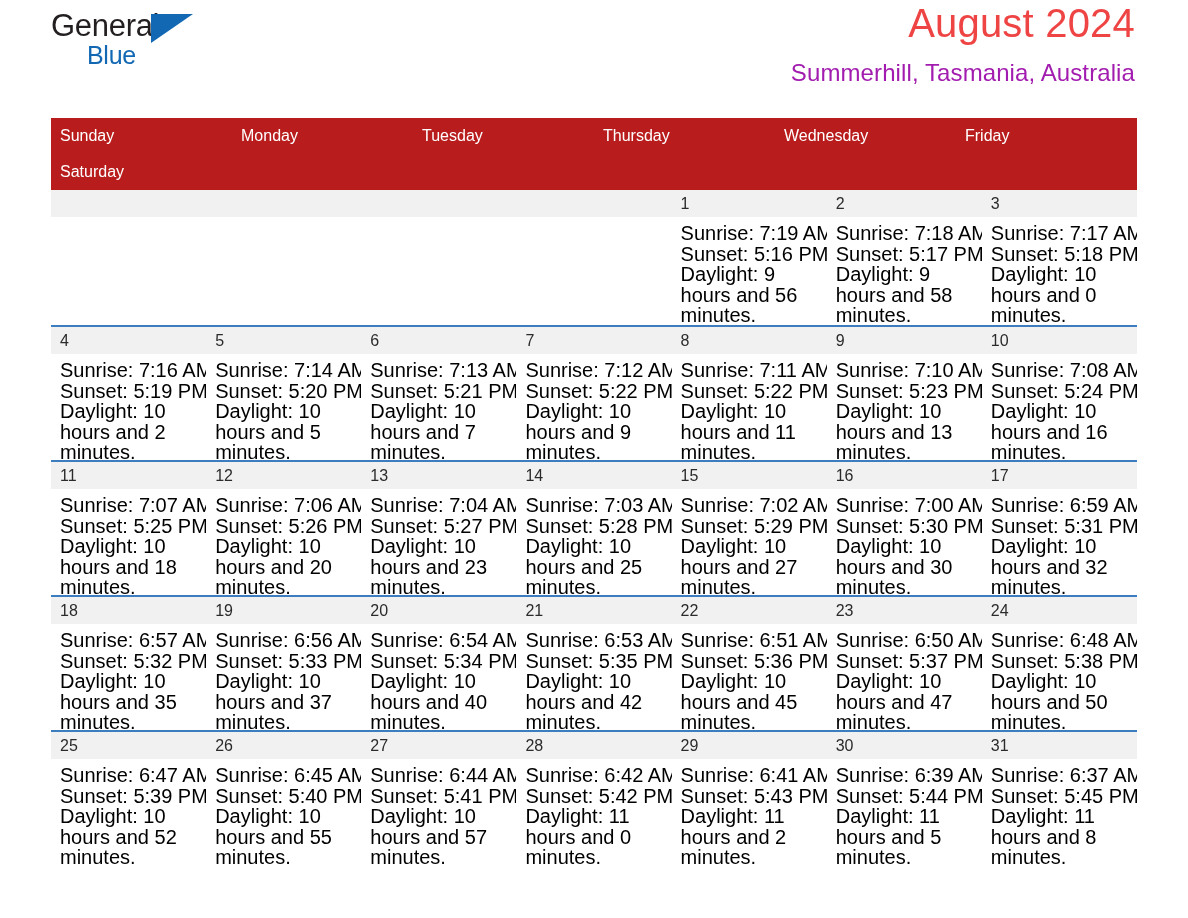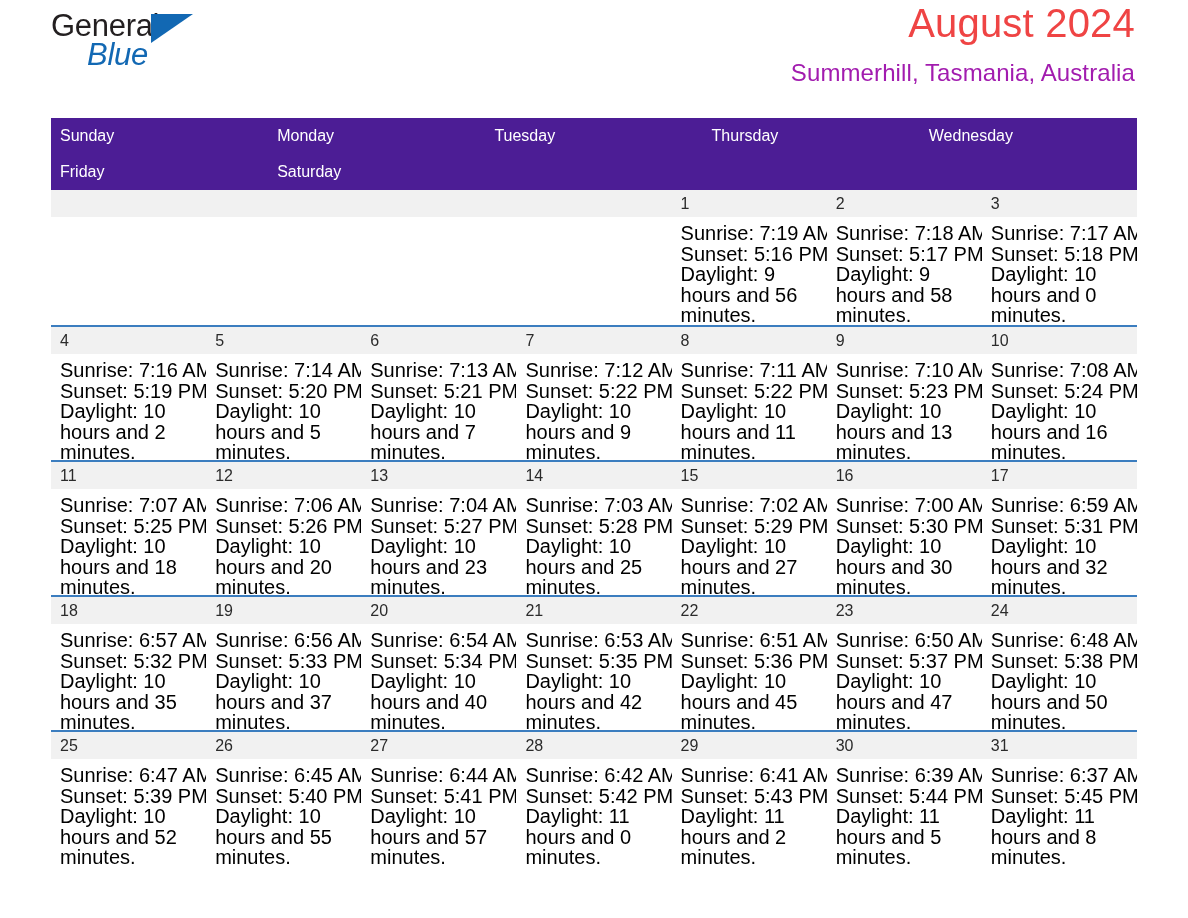--- a/index.html
+++ b/index.html
@@ -36,27 +36,26 @@
     padding-top: 10px;
   }
   .brand-line1 {
     font-size: 31px;
     line-height: 32px;
     color: #231f20;
     letter-spacing: -0.3px;
     white-space: nowrap;
   }
   .brand-line2 {
-    font-size: 31px;
+    font-size: 25px;
     line-height: 32px;
     color: #1268b3;
     letter-spacing: -0.3px;
     padding-left: 36px;
     margin-top: -3px;
-    font-style: italic;
   }
   .brand-triangle {
     position: absolute;
     left: 100px;
     top: 14px;
     width: 0;
     height: 0;
     border-left: 42px solid #1268b3;
     border-bottom: 29px solid transparent;
   }
@@ -81,22 +80,22 @@
     letter-spacing: 0.1px;
   }
 
   
   .calendar {
     width: 1086px;
     margin-top: 13px;
   }
   .weekday-row {
     display: grid;
-    grid-template-columns: repeat(5, 1fr);
-    background: #4c1d95;
+    grid-template-columns: repeat(6, 1fr);
+    background: #b91c1c;
   }
   .weekday {
     color: #ffffff;
     font-size: 16px;
     line-height: 19px;
     padding: 8px 0 9px 9px;
     box-sizing: border-box;
   }
 
   .week-row {

